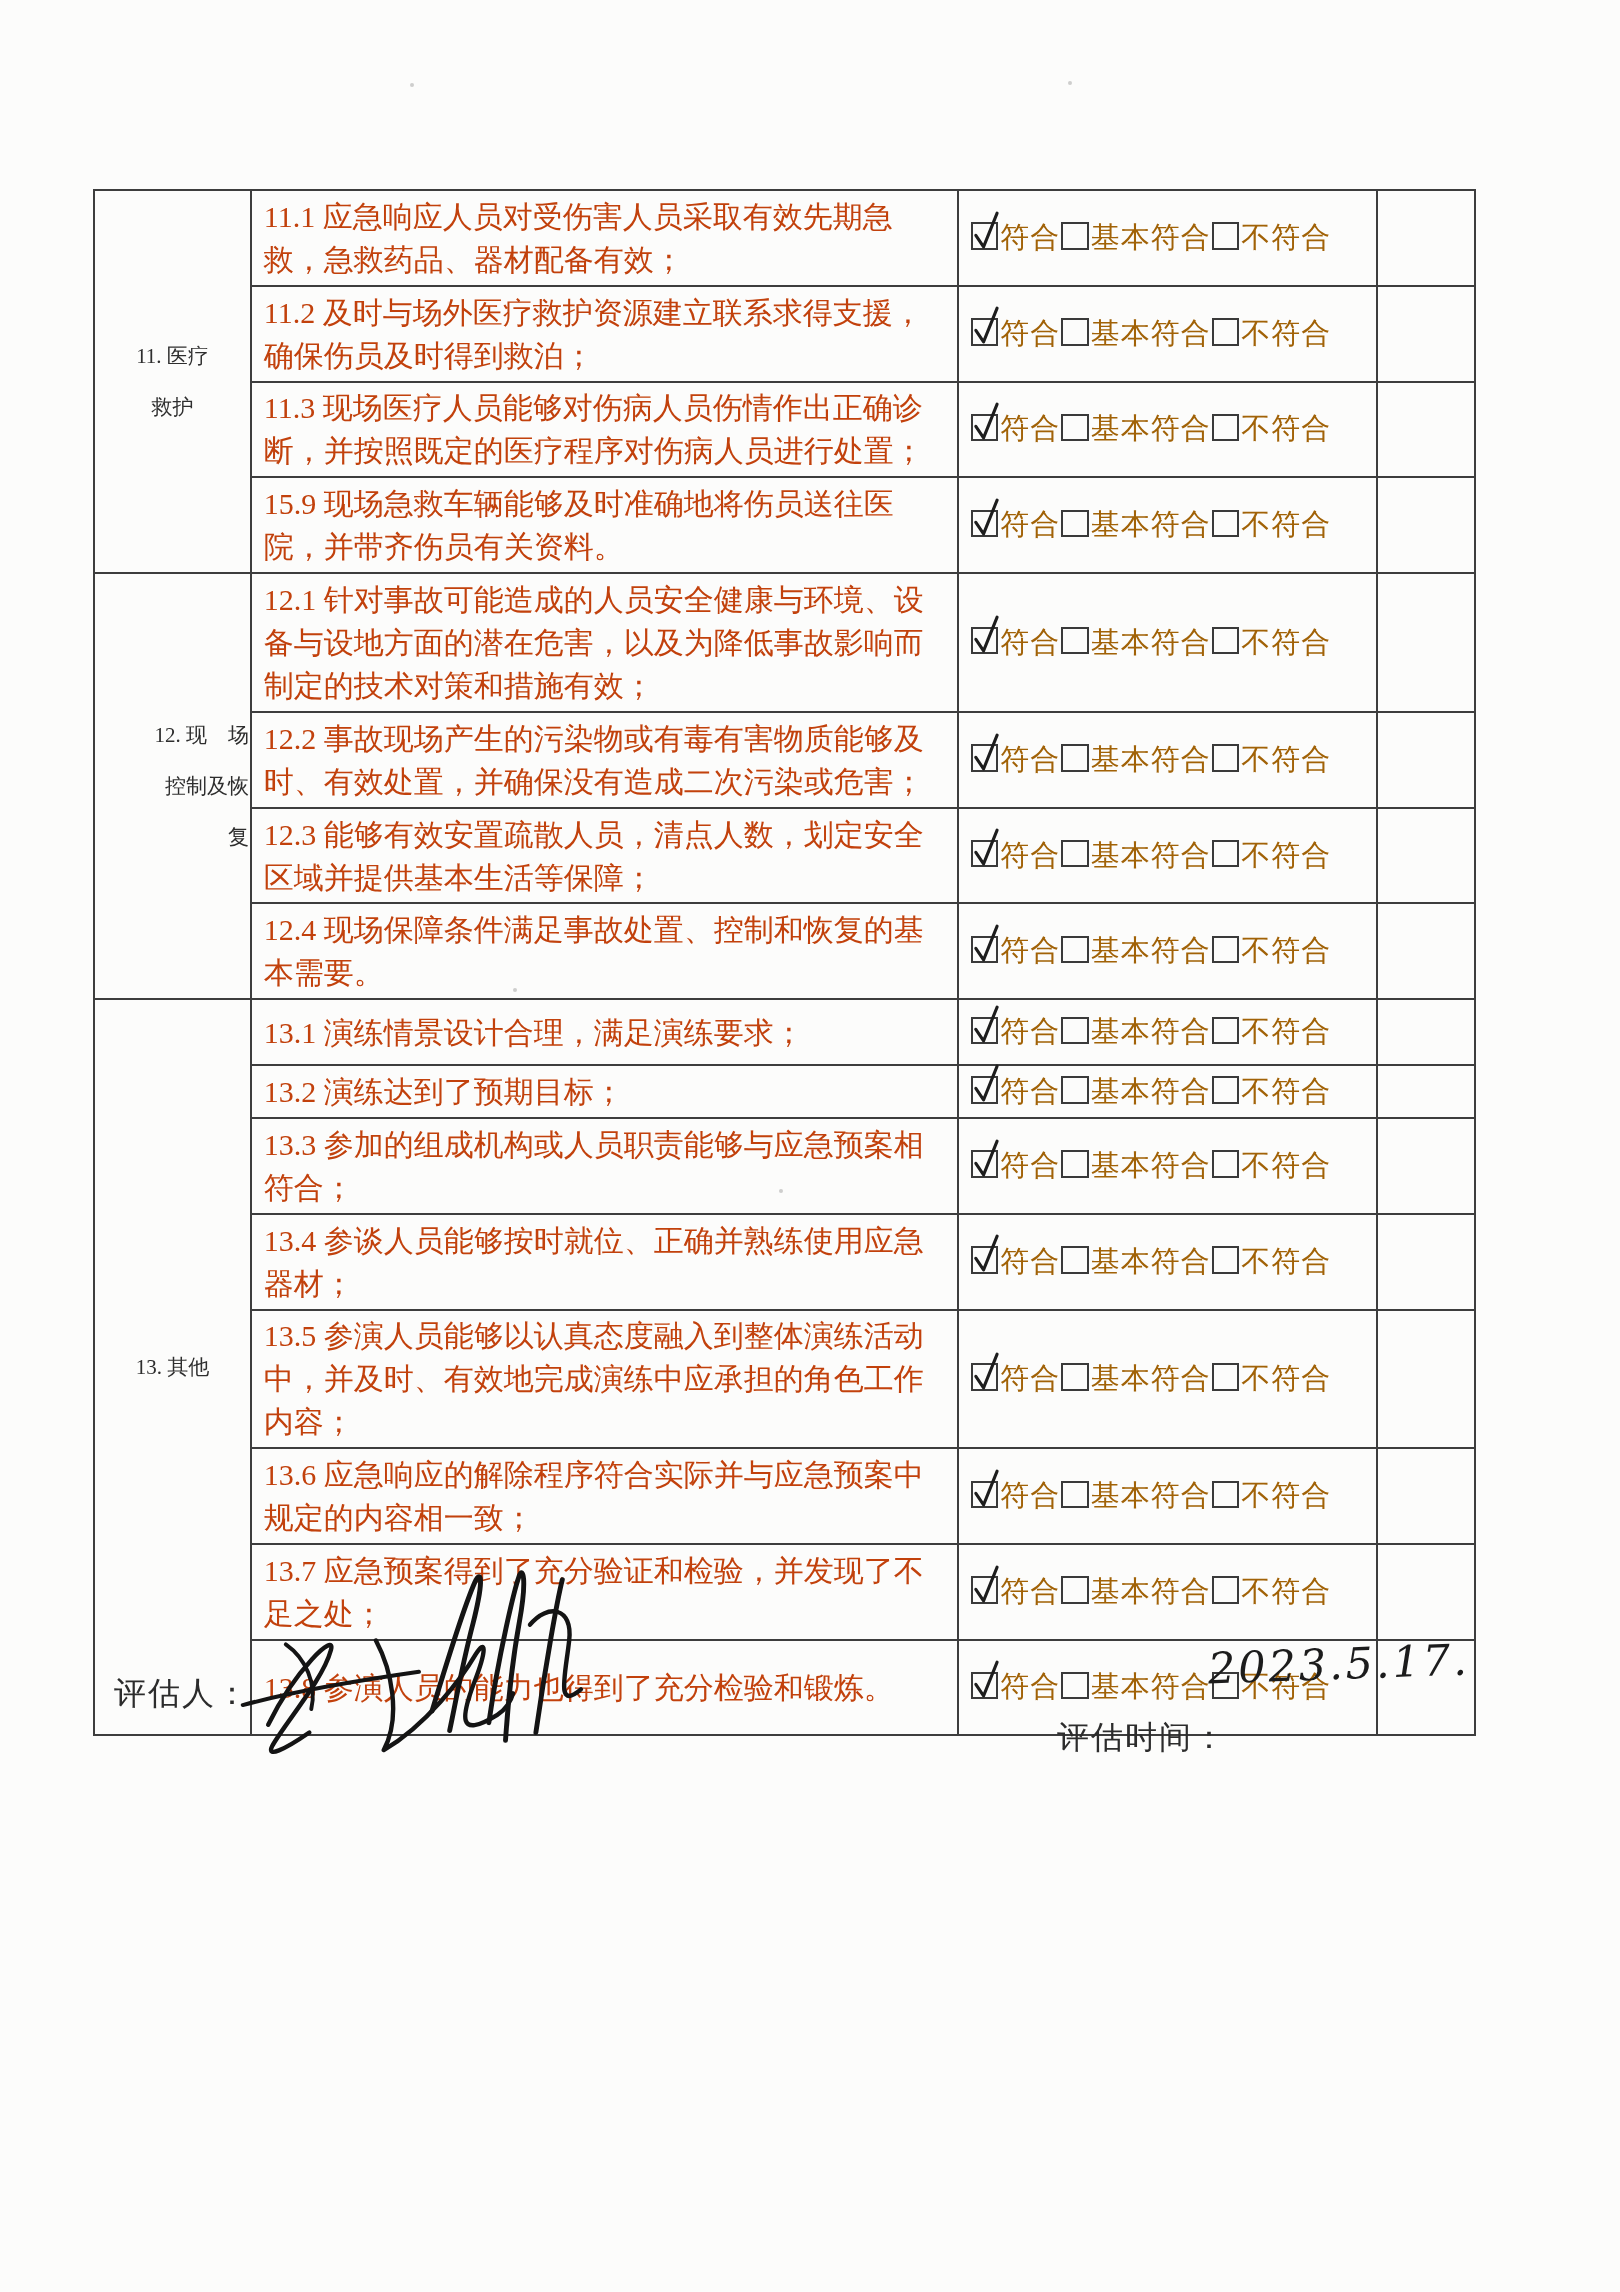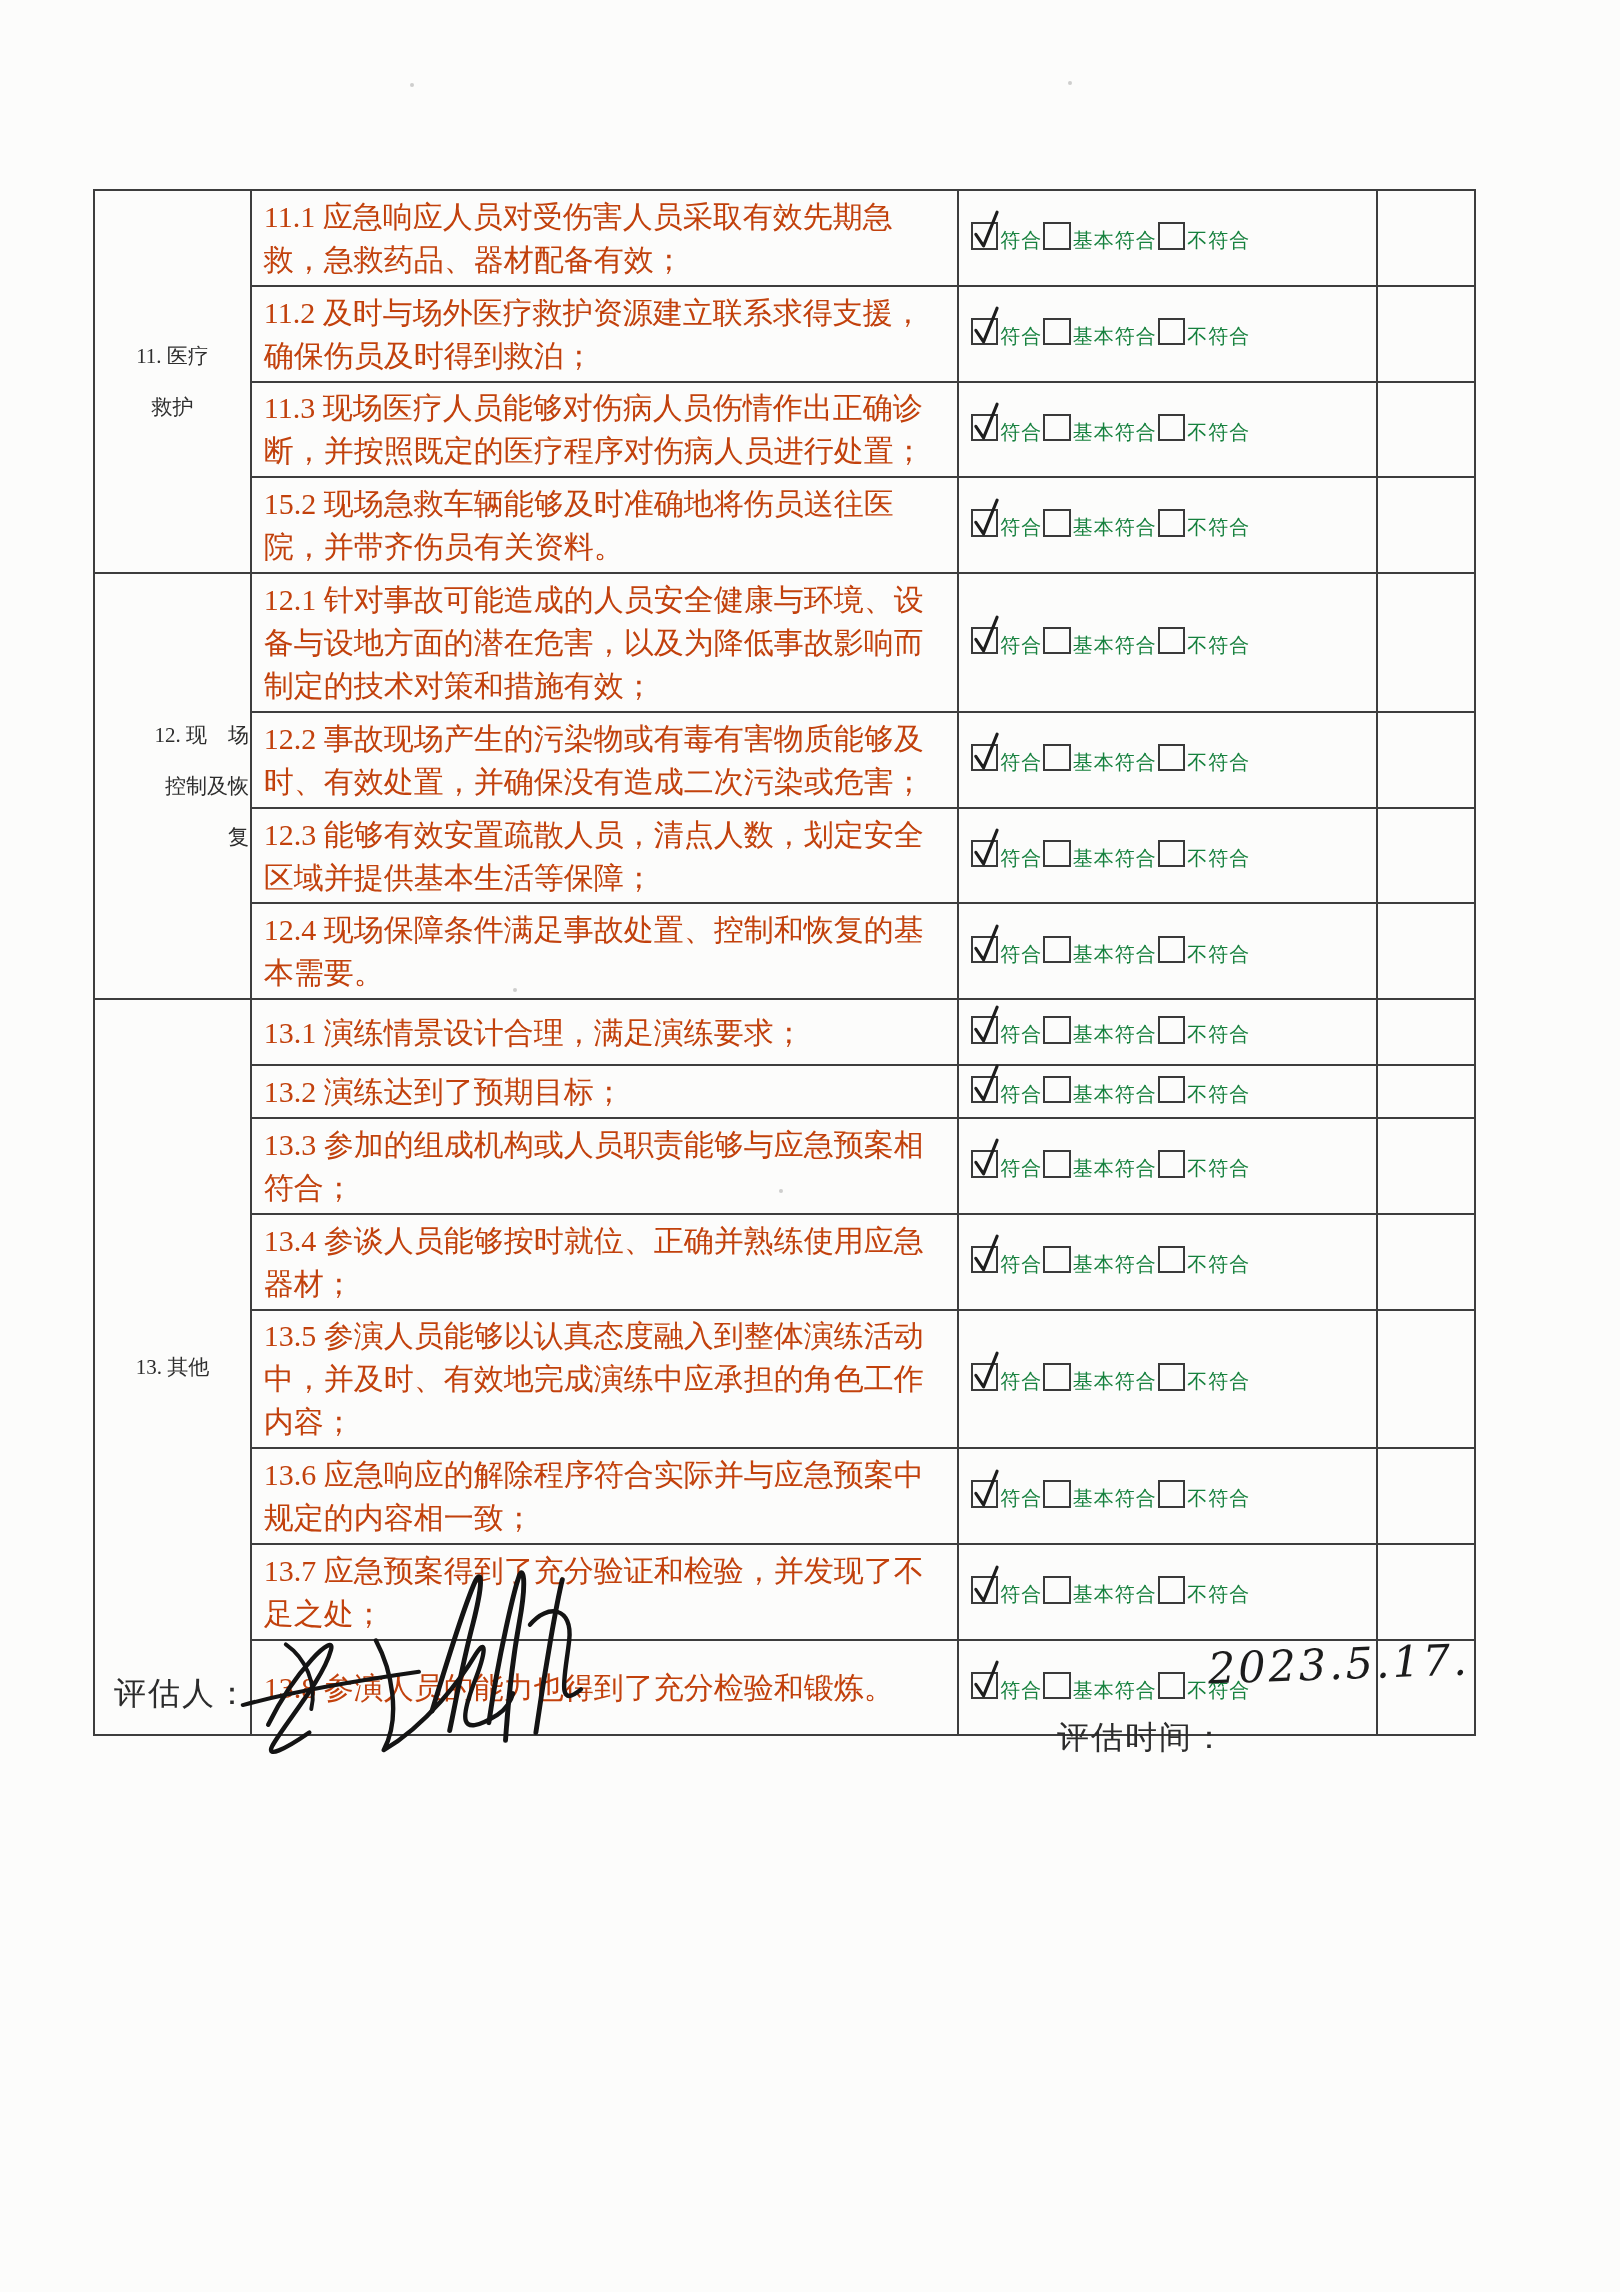--- a/index.html
+++ b/index.html
@@ -30,23 +30,23 @@
   td.cat.cat-left{text-align:right;padding-left:8.8px;}
   td.item{
     font-size:30px;line-height:43px;
     padding:3.9px 3.9px 3.9px 11.8px;
     white-space:pre-line;
     text-align:left;
     color:#c2410c;
   }
   td.check{
     padding-left:10.8px;
-    font-size:20px;
+    font-size:29px;
     white-space:nowrap;
-    color:#15803d;
+    color:#a16207;
     margin-left:11px;
   }
   td.score{background:transparent;}
   .cb{
     position:relative;
     display:inline-block;
     width:23.5px;height:23.5px;
     border:2.9px solid #3a3a3a;
     vertical-align:-2.9px;
     margin:0 2px 0 1px;
@@ -123,21 +123,21 @@
     </tr>
     <tr style="height:83px">
       <td class="item"><span>11.3 现场医疗人员能够对伤病人员伤情作出正确诊
 断，并按照既定的医疗程序对伤病人员进行处置；</span></td>
       <td class="check"><span class="cb checked"><svg class="tick" viewBox="0 0 30 44">
                 <path d="M5 28 L13 40 L27 5"></path>
               </svg></span><span class="cbl">符合</span><span class="cb"></span><span class="cbl">基本符合</span><span class="cb"></span><span class="cbl">不符合</span></td>
       <td class="score"></td>
     </tr>
     <tr style="height:86px">
-      <td class="item"><span>15.2 现场急救车辆能够及时准确地将伤员送往医
+      <td class="item"><span>15.9 现场急救车辆能够及时准确地将伤员送往医
 院，并带齐伤员有关资料。</span></td>
       <td class="check"><span class="cb checked"><svg class="tick" viewBox="0 0 30 44">
                 <path d="M5 28 L13 40 L27 5"></path>
               </svg></span><span class="cbl">符合</span><span class="cb"></span><span class="cbl">基本符合</span><span class="cb"></span><span class="cbl">不符合</span></td>
       <td class="score"></td>
     </tr>
 
     <tr style="height:130px">
       <td class="cat cat-left" rowspan="4"><span>12. 现　场
 控制及恢

